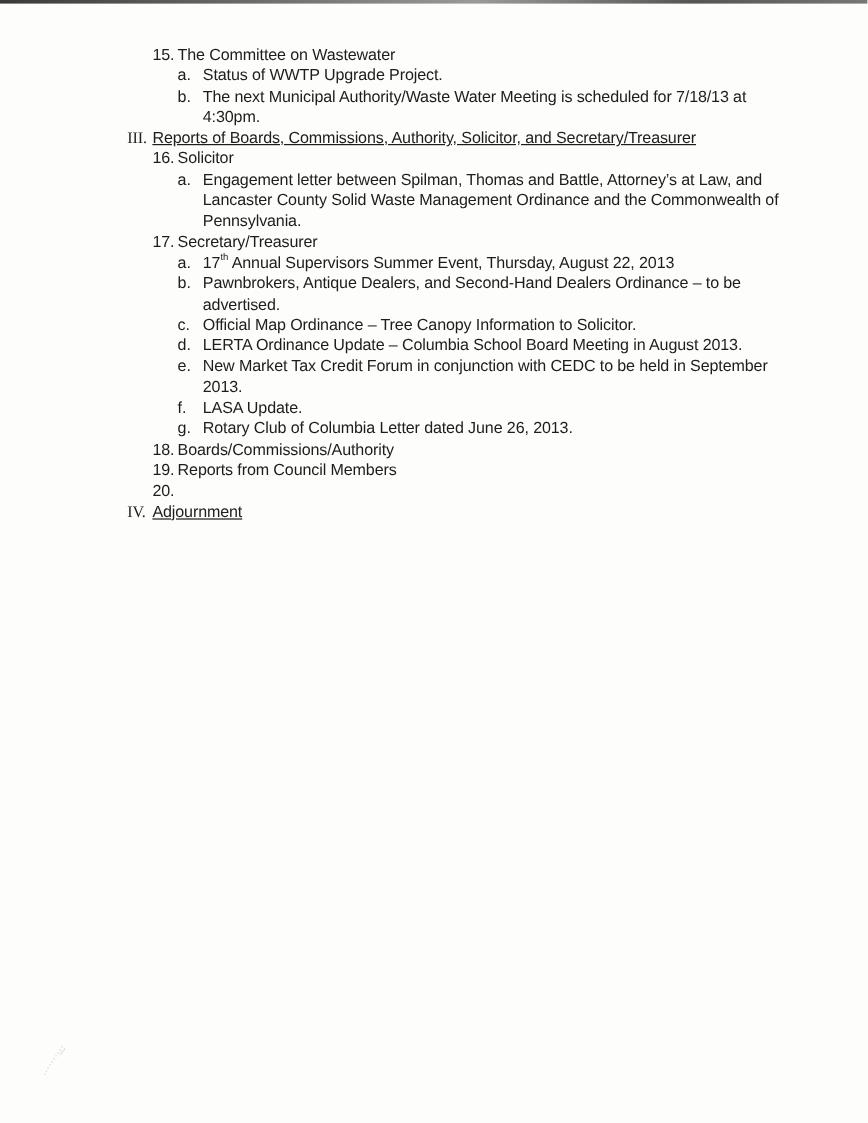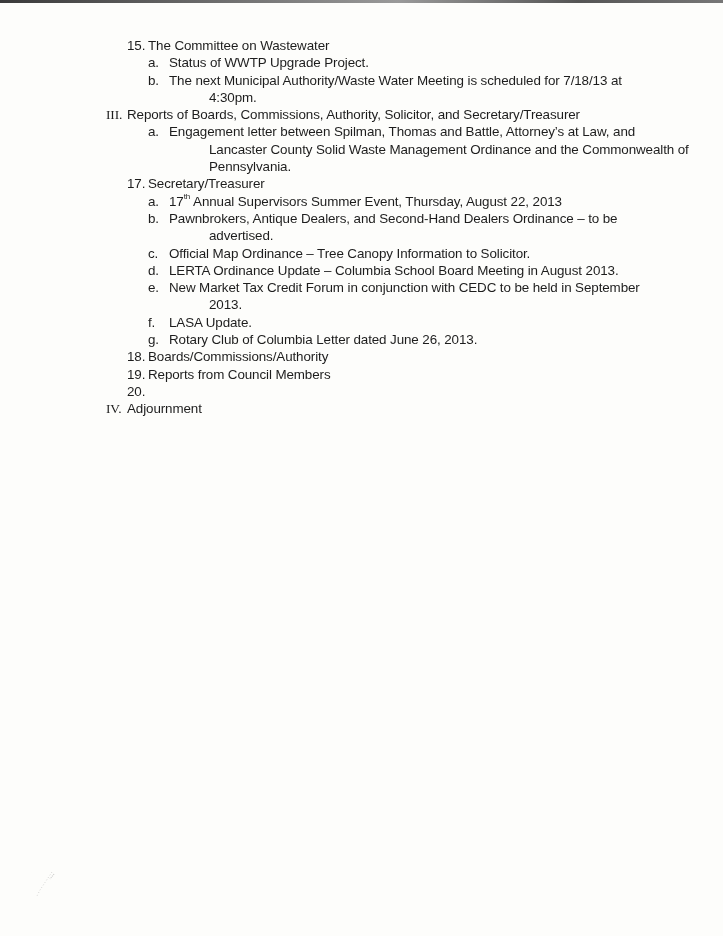--- a/index.html
+++ b/index.html
@@ -14,26 +14,26 @@
   .top-rule {
     position: absolute; left: 0; top: 0; width: 723px; height: 3px;
     background: linear-gradient(to right, #3a3a3a, #6d6d6d 30%, #9a9a9a 55%, #555 80%, #777);
   }
   .doc {
     position: absolute; left: 0; top: 37px; width: 723px;
     font-size: 13.4px; line-height: 17.3px; letter-spacing: -0.1px;
   }
   .row { position: relative; height: 17.3px; white-space: nowrap; }
   .roman .marker { position: absolute; left: 106px; font-family: Liberation Serif, serif; }
-  .roman .text { position: absolute; left: 127px; }
+  .roman .text { position: absolute; left: 127px; text-decoration: underline; }
   .num .marker { position: absolute; left: 127px; }
   .num .text { position: absolute; left: 148px; }
   .sub .marker { position: absolute; left: 148px; }
   .sub .text { position: absolute; left: 169px; }
-  .cont .text { position: absolute; left: 169px; margin-left: 40px; }
+  .cont .text { position: absolute; left: 169px; }
   sup { font-size: 8px; line-height: 0; position: relative; top: -1px; }
   .smudge {
     position: absolute; left: 34px; top: 870px; width: 24px; height: 28px;
     opacity: 0.35;
   }
 </style>
 </head>
 <body>
 
 <div class="top-rule"></div>
@@ -50,20 +50,24 @@
   <div class="row sub">
     <span class="marker">b.</span>
     <span class="text">The next Municipal Authority/Waste Water Meeting is scheduled for 7/18/13 at</span>
   </div>
   <div class="row cont">
     <span class="text">4:30pm.</span>
   </div>
   <div class="row roman">
     <span class="marker">III.</span>
     <span class="text">Reports of Boards, Commissions, Authority, Solicitor, and Secretary/Treasurer</span>
+  </div>
+  <div class="row num">
+    <span class="marker">16.</span>
+    <span class="text">Solicitor</span>
   </div>
   <div class="row sub">
     <span class="marker">a.</span>
     <span class="text">Engagement letter between Spilman, Thomas and Battle, Attorney’s at Law, and</span>
   </div>
   <div class="row cont">
     <span class="text">Lancaster County Solid Waste Management Ordinance and the Commonwealth of</span>
   </div>
   <div class="row cont">
     <span class="text">Pennsylvania.</span>

